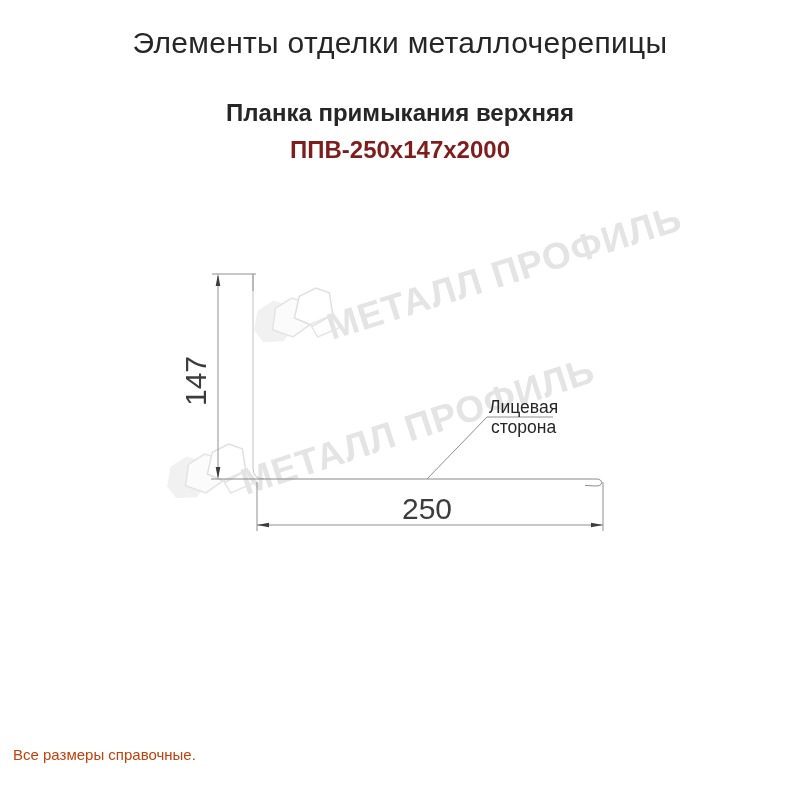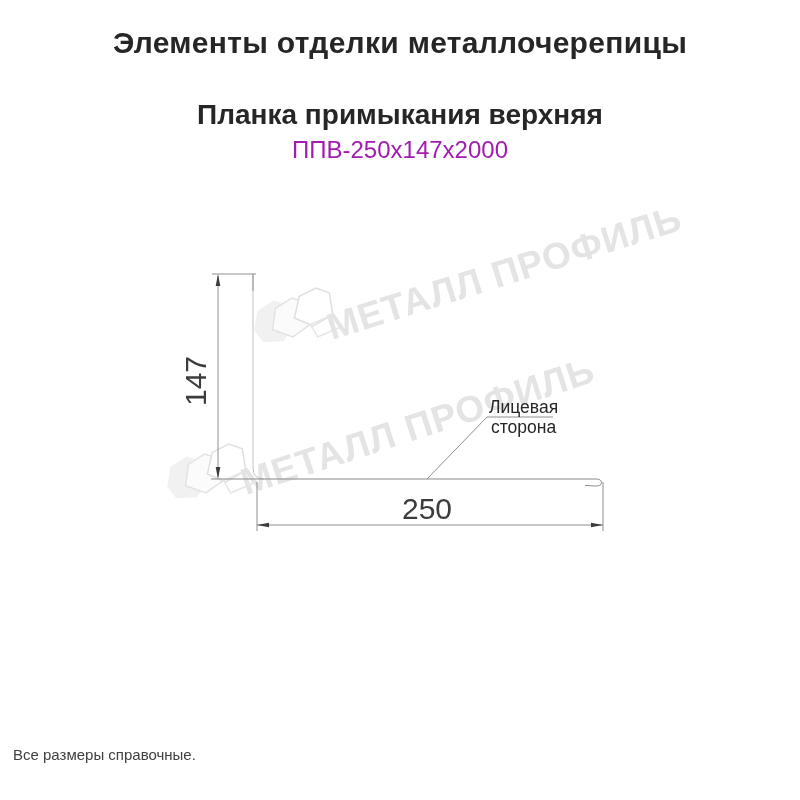--- a/index.html
+++ b/index.html
@@ -9,39 +9,39 @@
     height: 800px;
     background: #ffffff;
     overflow: hidden;
     font-family: "Liberation Sans", sans-serif;
   }
   .page-title {
     position: absolute;
     top: 26px; left: 0; right: 0;
     text-align: center;
     font-size: 30px;
-    font-weight: 700;
+    font-weight: 400;
     color: #262626;
     letter-spacing: 0.3px;
   }
   .product-subtitle {
     position: absolute;
     top: 99px; left: 0; right: 0;
     text-align: center;
-    font-size: 28px;
+    font-size: 24px;
     font-weight: 700;
     color: #262626;
   }
   .product-code {
     position: absolute;
     top: 136px; left: 0; right: 0;
     text-align: center;
     font-size: 24px;
-    font-weight: 400;
-    color: #a21caf;
+    font-weight: 700;
+    color: #7f1d1d;
   }
   .drawing-svg {
     position: absolute;
     top: 0; left: 0;
     width: 800px; height: 800px;
   }
   .drawing-svg text { font-family: "Liberation Sans", sans-serif; }
   .dim-text { fill: #3c3c3c; font-size: 30px; }
   .face-text { fill: #262626; font-size: 17.5px; }
   .wm-text {
@@ -57,21 +57,21 @@
   .wm-shape-a { fill: #f1f1f1; stroke: none; }
   .wm-shape-b { fill: #fbfbfb; stroke: #e3e3e3; stroke-width: 1.5; }
   .wm-shape-c { fill: #ffffff; stroke: #e0e0e0; stroke-width: 1.5; }
   .wm-shape-d { fill: none; stroke: #e6e6e6; stroke-width: 1.5; }
   .footer-note {
     position: absolute;
     left: 13px;
     top: 744px;
     font-size: 15px;
     line-height: 21px;
-    color: #404040;
+    color: #c2410c;
   }
 </style>
 </head>
 <body>
 
 <div class="page">
 
   <div class="page-title">Элементы отделки металлочерепицы</div>
   <div class="product-subtitle">Планка примыкания верхняя</div>
   <div class="product-code">ППВ-250х147х2000</div>

